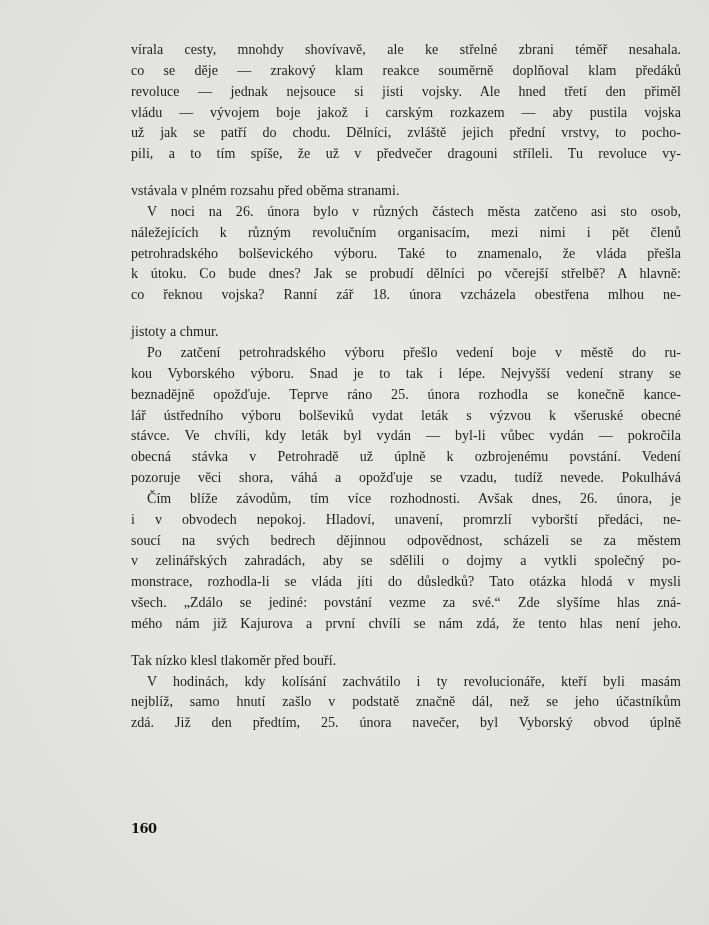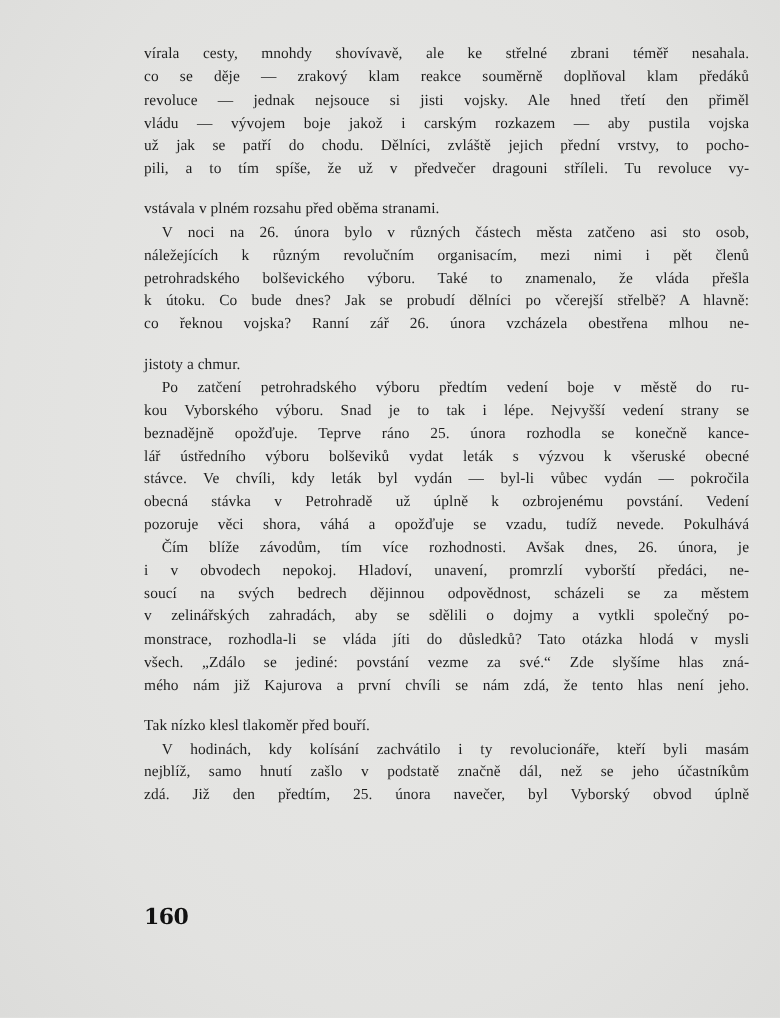--- a/index.html
+++ b/index.html
@@ -44,21 +44,21 @@
     }
     .line.indent {
       padding-left: 16px;
     }
     .page-number {
       position: absolute;
       left: 131px;
       top: 821px;
       font-family: "DejaVu Serif", serif;
       font-weight: bold;
-      font-size: 20px;
+      font-size: 13px;
       color: #111;
       letter-spacing: -0.5px;
     }
   </style>
 </head>
 <body>
 
 <div class="page">
   <div class="text-block" id="text-block">
       <div>
@@ -68,25 +68,25 @@
         <span class="line">vládu — vývojem boje jakož i carským rozkazem — aby pustila vojska</span>
         <span class="line">už jak se patří do chodu. Dělníci, zvláště jejich přední vrstvy, to pocho-</span>
         <span class="line">pili, a to tím spíše, že už v předvečer dragouni stříleli. Tu revoluce vy-</span>
         <span class="line last">vstávala v plném rozsahu před oběma stranami.</span>
       </div>
       <div>
         <span class="line indent">V noci na 26. února bylo v různých částech města zatčeno asi sto osob,</span>
         <span class="line">náležejících k různým revolučním organisacím, mezi nimi i pět členů</span>
         <span class="line">petrohradského bolševického výboru. Také to znamenalo, že vláda přešla</span>
         <span class="line">k útoku. Co bude dnes? Jak se probudí dělníci po včerejší střelbě? A hlavně:</span>
-        <span class="line">co řeknou vojska? Ranní zář 26. února vzcházela obestřena mlhou ne-</span>
+        <span class="line">co řeknou vojska? Ranní zář 18. února vzcházela obestřena mlhou ne-</span>
         <span class="line last">jistoty a chmur.</span>
       </div>
       <div>
-        <span class="line indent">Po zatčení petrohradského výboru předtím vedení boje v městě do ru-</span>
+        <span class="line indent">Po zatčení petrohradského výboru přešlo vedení boje v městě do ru-</span>
         <span class="line">kou Vyborského výboru. Snad je to tak i lépe. Nejvyšší vedení strany se</span>
         <span class="line">beznadějně opožďuje. Teprve ráno 25. února rozhodla se konečně kance-</span>
         <span class="line">lář ústředního výboru bolševiků vydat leták s výzvou k všeruské obecné</span>
         <span class="line">stávce. Ve chvíli, kdy leták byl vydán — byl-li vůbec vydán — pokročila</span>
         <span class="line">obecná stávka v Petrohradě už úplně k ozbrojenému povstání. Vedení</span>
         <span class="line">pozoruje věci shora, váhá a opožďuje se vzadu, tudíž nevede. Pokulhává</span>
       </div>
       <div>
         <span class="line indent">Čím blíže závodům, tím více rozhodnosti. Avšak dnes, 26. února, je</span>
         <span class="line">i v obvodech nepokoj. Hladoví, unavení, promrzlí vyborští předáci, ne-</span>

